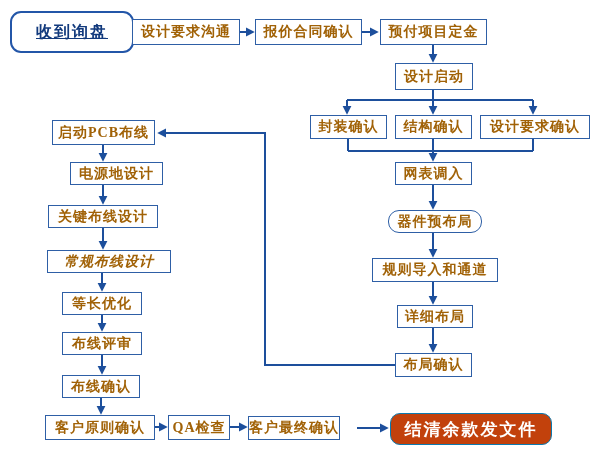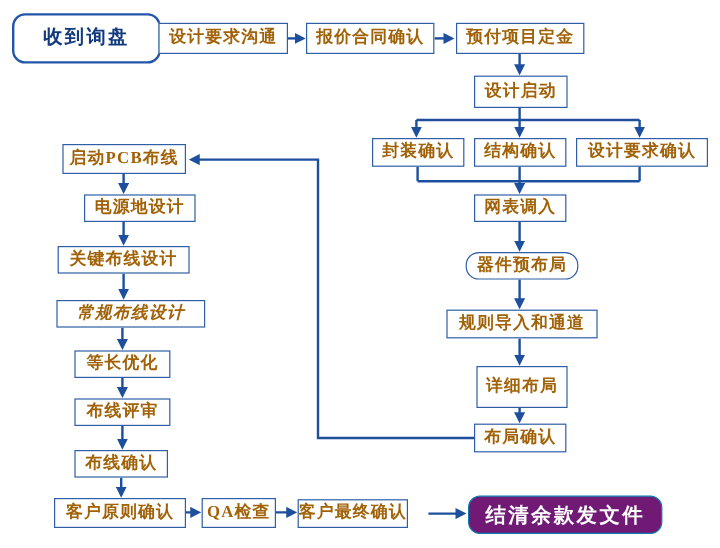--- a/index.html
+++ b/index.html
@@ -34,21 +34,21 @@
   .node.start {
     border-width: 2.5px;
     border-color: #2356a8;
     border-radius: 11px;
     font-family: "Liberation Sans", "DejaVu Sans", sans-serif;
     font-size: 16px;
     color: #123a7d;
     letter-spacing: 2px;
   }
   .node.end {
-    background: #701a75;
+    background: #c2410c;
     border: 1.5px solid #0b7ab0;
     border-radius: 10px;
     color: #ffffff;
     font-size: 17px;
     letter-spacing: 2px;
   }
 </style>
 </head>
 <body>
 
@@ -92,21 +92,21 @@
       <path d="M102,315 V329" marker-end="url(#arrow)"></path>
       <path d="M102,355 V372" marker-end="url(#arrow)"></path>
       <path d="M101,398 V412" marker-end="url(#arrow)"></path>
 
       <path d="M155,427 H165" marker-end="url(#arrow)"></path>
       <path d="M230,427 H245" marker-end="url(#arrow)"></path>
       <path d="M357,428 H386" marker-end="url(#arrow)"></path>
     </g>
   </svg>
 
-  <div class="node start" style="left:10px; top:11px; width:124px; height:42px;">收到询盘</div>
+  <div class="node start" style="left:10px; top:11px; width:124px; height:42px;text-decoration:underline;">收到询盘</div>
 
   <div class="node" style="left:132px; top:19px; width:108px; height:26px;">设计要求沟通</div>
 
   <div class="node" style="left:255px; top:19px; width:107px; height:26px;">报价合同确认</div>
 
   <div class="node" style="left:380px; top:19px; width:107px; height:26px;">预付项目定金</div>
 
   <div class="node" style="left:395px; top:63px; width:78px; height:27px;">设计启动</div>
 
   <div class="node" style="left:310px; top:115px; width:77px; height:24px;">封装确认</div>
@@ -114,21 +114,21 @@
   <div class="node" style="left:395px; top:115px; width:77px; height:24px;text-align:center;">结构确认</div>
 
   <div class="node" style="left:480px; top:115px; width:110px; height:24px;">设计要求确认</div>
 
   <div class="node" style="left:395px; top:162px; width:77px; height:23px;">网表调入</div>
 
   <div class="node" style="left:388px; top:210px; width:94px; height:23px;border-radius:11px;">器件预布局</div>
 
   <div class="node" style="left:372px; top:258px; width:126px; height:24px;">规则导入和通道</div>
 
-  <div class="node" style="left:397px; top:305px; width:76px; height:35px;">详细布局</div>
+  <div class="node" style="left:397px; top:305px; width:76px; height:23px;">详细布局</div>
 
   <div class="node" style="left:395px; top:353px; width:77px; height:24px;">布局确认</div>
 
   <div class="node" style="left:52px; top:120px; width:103px; height:25px;">启动PCB布线</div>
 
   <div class="node" style="left:57px; top:162px; width:93px; height:23px;margin-left:13px;">电源地设计</div>
 
   <div class="node" style="left:48px; top:205px; width:110px; height:23px;">关键布线设计</div>
 
   <div class="node" style="left:47px; top:250px; width:124px; height:23px;font-style:italic;">常规布线设计</div>

